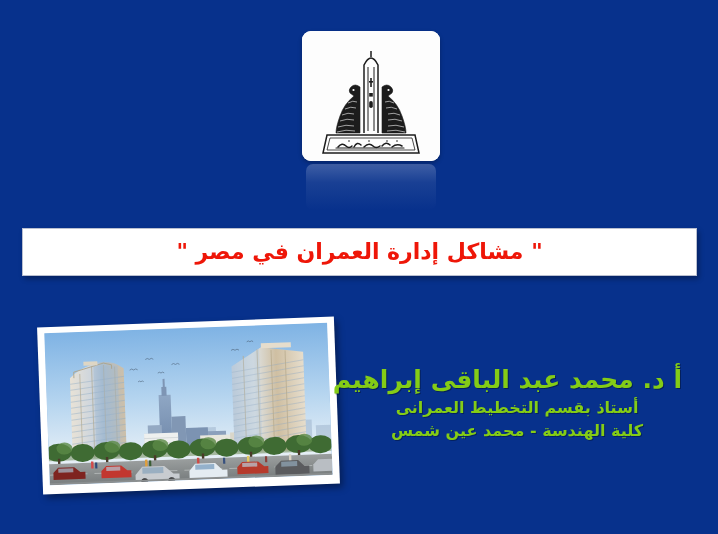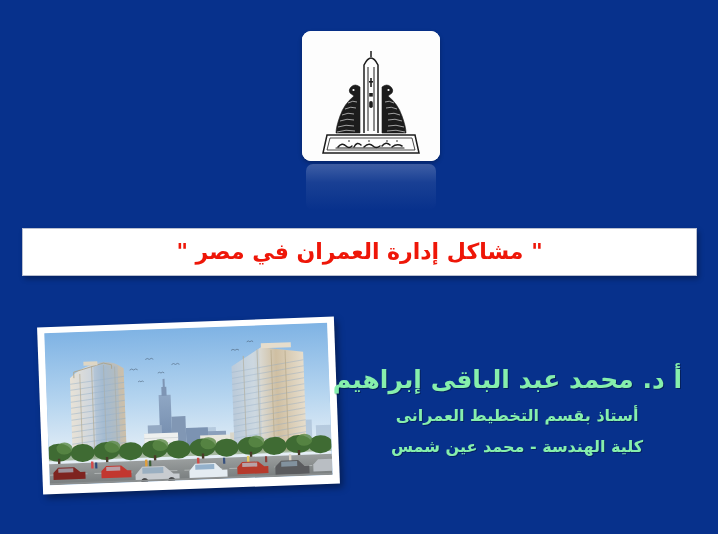--- a/index.html
+++ b/index.html
@@ -103,34 +103,34 @@
   #photo-inner svg { display: block; width: 283px; height: 152px; }
 
   
   #author-block {
     position: absolute;
     left: 352px;
     top: 366px;
     width: 330px;
     text-align: center;
     direction: rtl;
-    color: #86efac;
+    color: #84cc16;
   }
   #author-name {
     font-size: 25px;
     font-weight: bold;
     line-height: 1.15;
     text-shadow: 1px 1px 0 rgba(0,0,0,0.35);
     white-space: nowrap;
   }
   .author-sub {
     font-size: 16px;
     font-weight: bold;
     line-height: 1.35;
-    margin-top: 10px;
+    margin-top: 2px;
     text-shadow: 1px 1px 0 rgba(0,0,0,0.30);
     white-space: nowrap;
   }
 </style>
 </head>
 <body>
 
 <div id="slide">
 
   <div id="logo-block">

